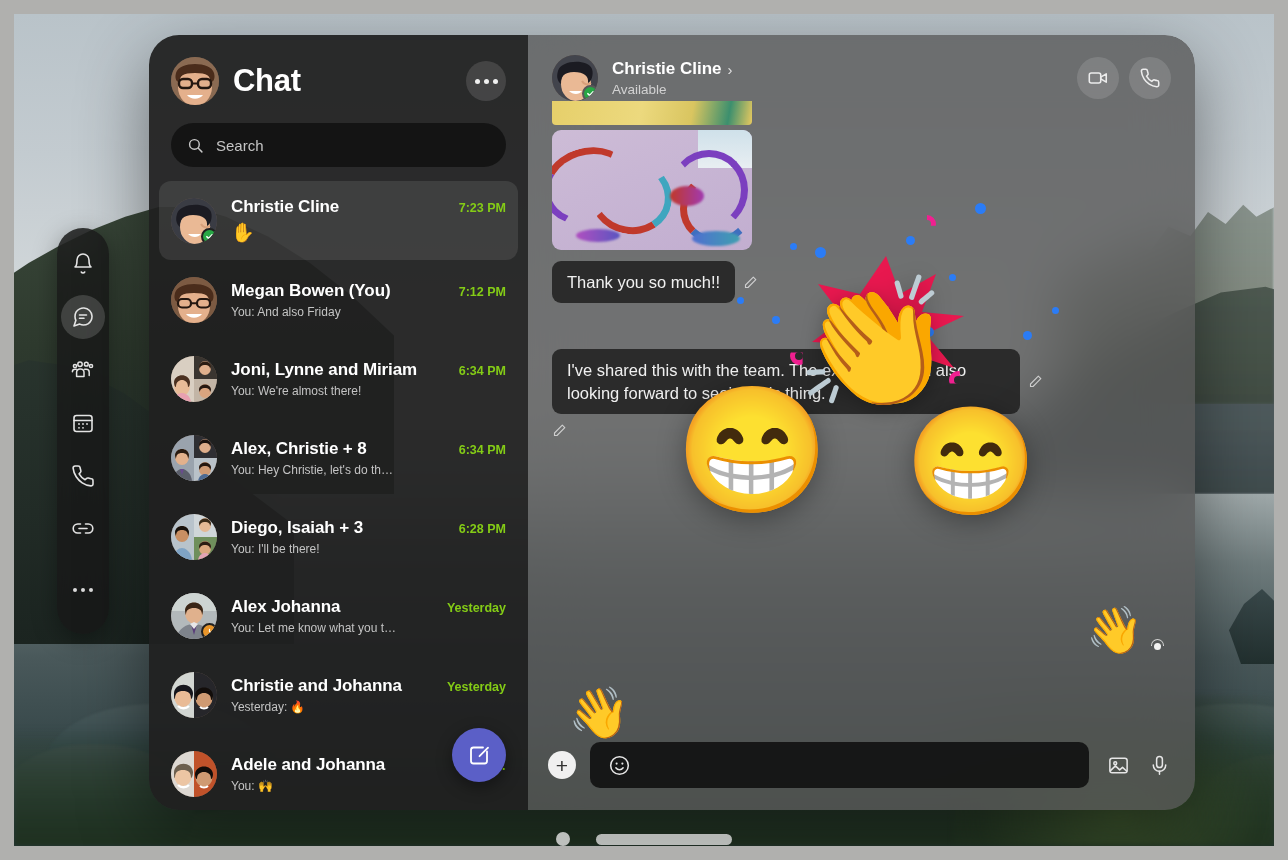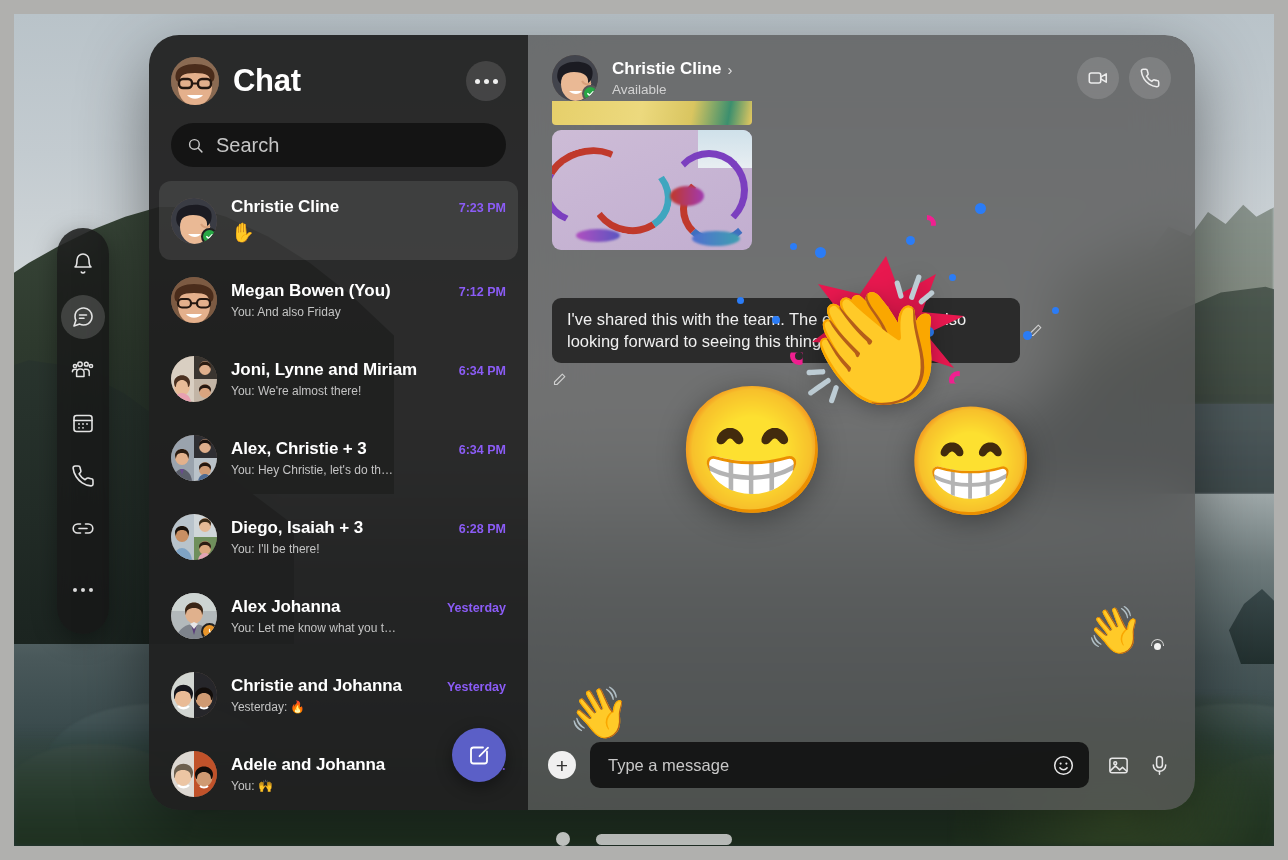--- a/index.html
+++ b/index.html
@@ -154,21 +154,21 @@
   .search-wrap { padding: 18px 22px 10px 22px; }
   .search-box {
     height: 44px; border-radius: 22px;
     background: rgba(18,18,18,.92);
     display: flex; align-items: center; gap: 12px;
     padding: 0 16px;
   }
   .search-box svg { width: 17px; height: 17px; color: #c9c9c9; flex:none; }
   .search-input {
     background: transparent; border: none; outline: none;
-    color: #e8e8e8; font-size: 20px;
+    color: #e8e8e8; font-size: 15px;
     font-family: "Liberation Sans", sans-serif;
     width: 100%;
   }
   .search-input::placeholder { color: #c5c5c5; }
 
   .chat-list { flex: 1; overflow: hidden; padding: 4px 10px 0 10px; }
   .chat-item {
     display: flex; align-items: center; gap: 14px;
     padding: 11px 12px; border-radius: 12px;
     cursor: pointer; position: relative;
@@ -176,21 +176,21 @@
   }
   .chat-item.selected { background: rgba(255,255,255,.095); }
   .ci-avatar { width: 46px; height: 46px; position: relative; flex: none; }
   .ci-body { flex: 1; min-width: 0; }
   .ci-row1 { display: flex; align-items: baseline; gap: 8px; }
   .ci-name {
     font-size: 17px; font-weight: bold; color: #fff;
     white-space: nowrap; overflow: hidden; text-overflow: ellipsis;
     flex: 1; letter-spacing: -.1px;
   }
-  .ci-time { font-size: 12.5px; color: #8b5cf6; font-weight: bold; flex: none; }
+  .ci-time { font-size: 12.5px; color: #84cc16; font-weight: bold; flex: none; }
   .ci-prev {
     font-size: 12px; color: #c4c4c4; margin-top: 4px;
     white-space: nowrap; overflow: hidden; text-overflow: ellipsis;
   }
   .ci-prev.emoji-only { font-size: 19px; }
 
   .presence {
     position: absolute; right: -1px; bottom: -1px;
     width: 17px; height: 17px; border-radius: 50%;
     border: 2.5px solid #202020;
@@ -579,21 +579,21 @@
               <path d="M9 34l2 6 2-6z" fill="#6a4b8f"></path>
               <ellipse cx="34" cy="11" rx="6" ry="7" fill="#dfae8b"></ellipse>
               <path d="M28 9c1-6 11-6 12 0 0 2-1 3-1 3 0-3-2-4-5-4s-5 1-5 4c0 0-1-1-1-3z" fill="#1d1410"></path>
               <ellipse cx="34" cy="34" rx="6" ry="7" fill="#cf9b74"></ellipse>
               <path d="M28 32c1-6 11-6 12 0 0 2-1 3-1 3 0-3-2-4-5-4s-5 1-5 4c0 0-1-1-1-3z" fill="#241710"></path>
               <path d="M27 46c1-5 4-7 7-7s6 2 7 7z" fill="#4c6a93"></path>
             </svg>
           </div>
           <div class="ci-body">
             <div class="ci-row1">
-              <span class="ci-name">Alex, Christie + 3</span>
+              <span class="ci-name">Alex, Christie + 8</span>
               <span class="ci-time">6:34 PM</span>
             </div>
             <div class="ci-prev">You: Hey Christie, let's do th…</div>
           </div>
         </div>
 
         <div class="chat-item">
           <div class="avatar ci-avatar">
             <svg class="av-img" viewBox="0 0 46 46">
               <rect x="0" y="0" width="23" height="46" fill="#b8c3cb"></rect>
@@ -749,20 +749,28 @@
             <div class="wave w4"></div>
             <div class="card-frag f1"></div>
             <div class="card-frag f2"></div>
             <div class="card-frag f3"></div>
           </div>
         </div>
 
         <div class="msg-group sp-img">
 
 
+          <div class="bubble-wrap">
+            <div class="bubble">Thank you so much!!</div>
+            <span class="pencil">
+              <svg viewBox="0 0 24 24" fill="none" stroke="currentColor" stroke-width="1.8" stroke-linecap="round" stroke-linejoin="round">
+                  <path d="M16.5 3.5l4 4L8 20H4v-4z"></path>
+                </svg>
+            </span>
+          </div>
 
           <div style="height:28px"></div>
 
           <div class="bubble-wrap">
             <div class="bubble" style="max-width:468px">I've shared this with the team. The extended team also looking forward to seeing this thing.</div>
             <span class="pencil">
               <svg viewBox="0 0 24 24" fill="none" stroke="currentColor" stroke-width="1.8" stroke-linecap="round" stroke-linejoin="round">
                   <path d="M16.5 3.5l4 4L8 20H4v-4z"></path>
                 </svg>
             </span>
@@ -775,21 +783,20 @@
                   <path d="M16.5 3.5l4 4L8 20H4v-4z"></path>
                 </svg>
             </span>
           </div>
         </div>
       </div>
 
       <div class="compose-bar">
         <div class="plus-btn">+</div>
         <div class="msg-input-box">
-          <input class="msg-input" type="text" value="" placeholder="Type a message" style="">
           <span class="icon-btn">
             <svg viewBox="0 0 24 24" fill="none" stroke="currentColor" stroke-width="1.6" stroke-linecap="round">
               <circle cx="12" cy="12" r="9.2"></circle>
                 <circle cx="9" cy="10" r="1.1" fill="currentColor" stroke="none"></circle>
                 <circle cx="15" cy="10" r="1.1" fill="currentColor" stroke="none"></circle>
                 <path d="M8.2 14.4c1 1.4 2.3 2.1 3.8 2.1s2.8-.7 3.8-2.1"></path>
             </svg>
           </span>
         </div>
         <div class="outer-icons">

